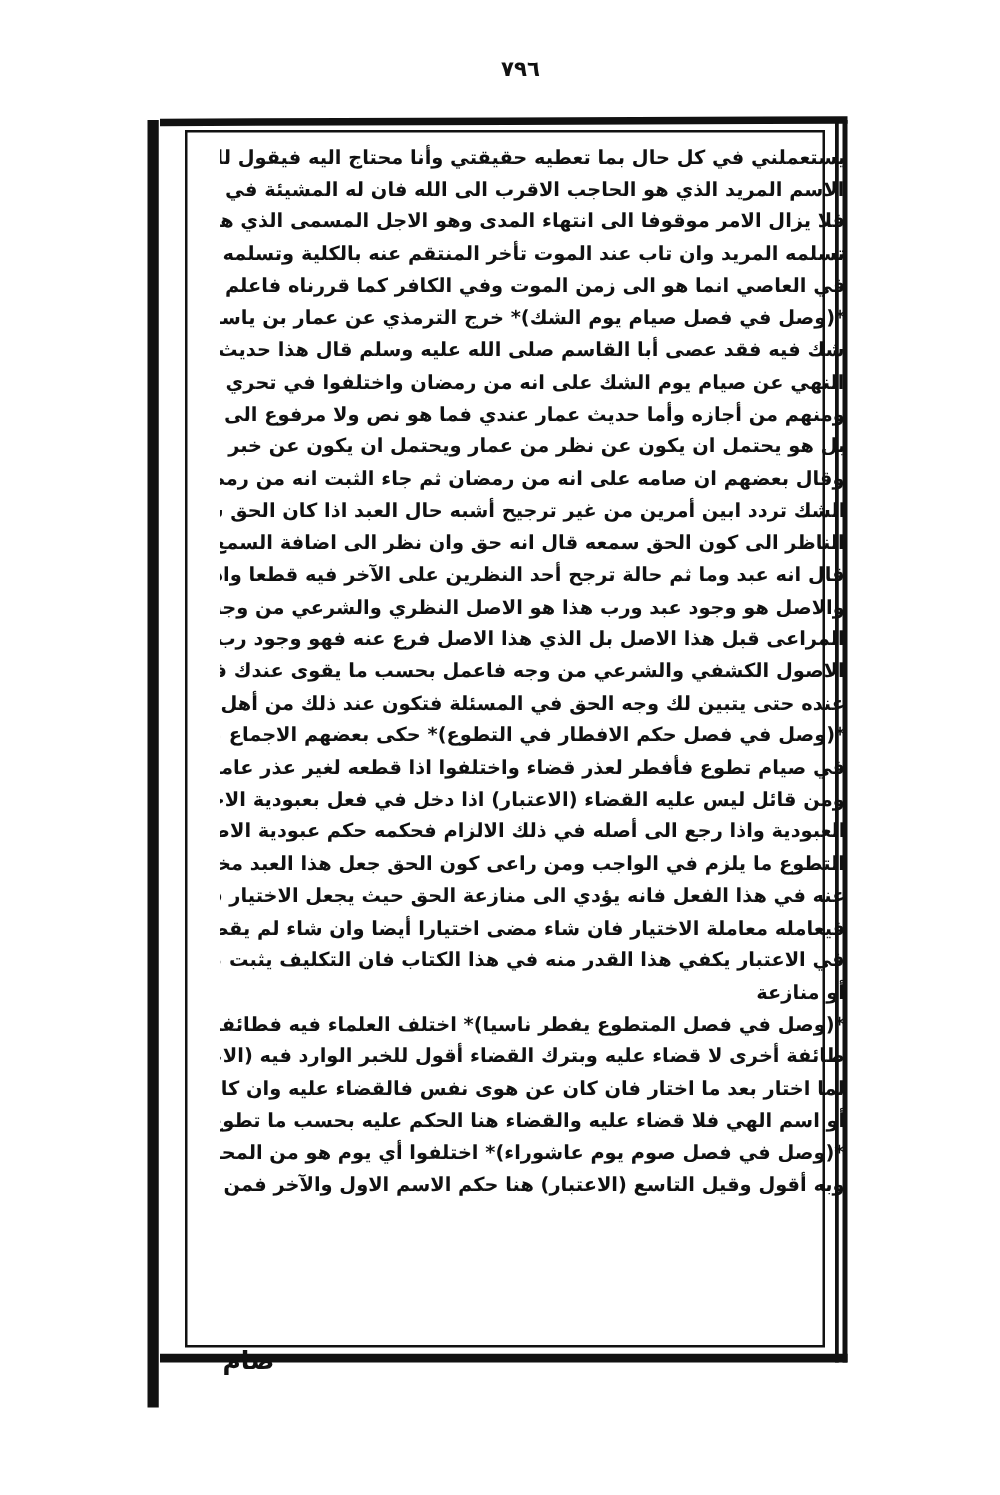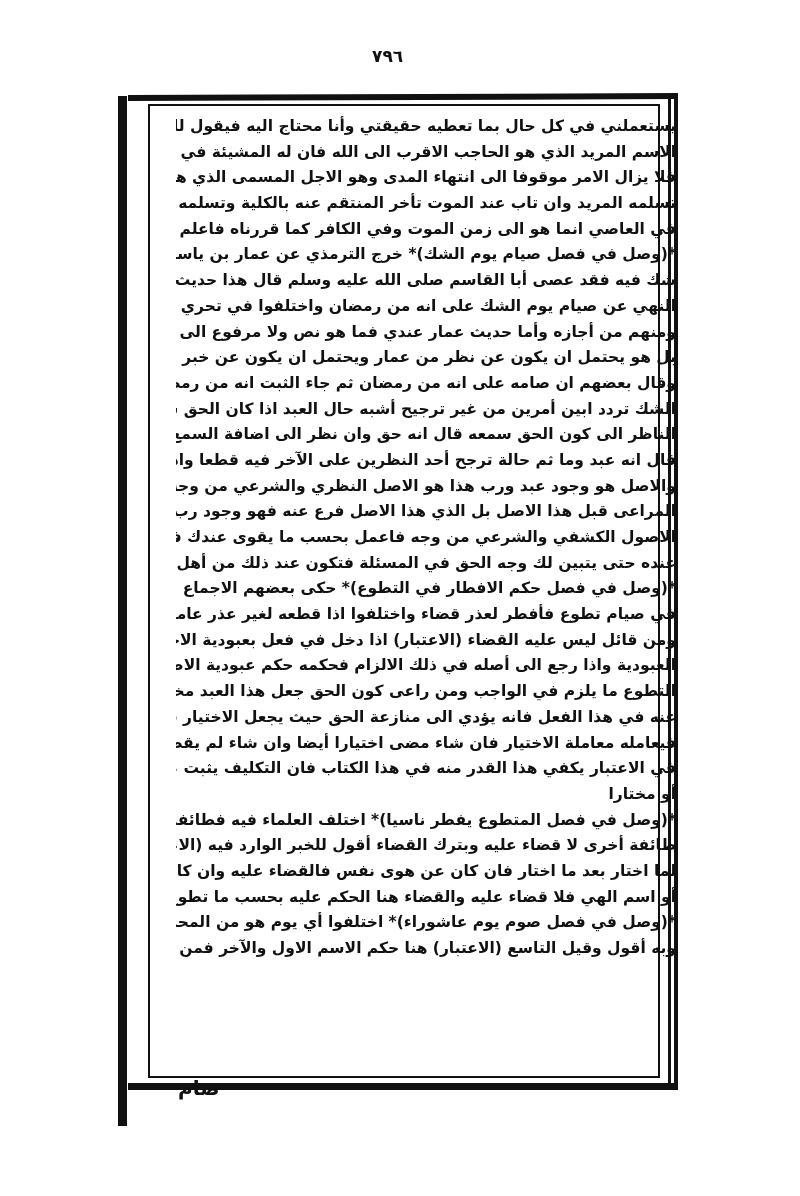--- a/index.html
+++ b/index.html
@@ -1,18 +1,18 @@
 <!DOCTYPE html>
 <html><head>
 <meta charset="utf-8">
 <style>
   html, body { margin: 0; padding: 0; background: #ffffff; }
   body { width: 800px; height: 1196px; position: relative; overflow: hidden;
          font-family: "DejaVu Sans", sans-serif; color: #111; }
-  .page-number { position: absolute; top: 46px; left: 372px; width: 60px; text-align: left;
+  .page-number { position: absolute; top: 46px; left: 372px; width: 60px; text-align: right;
                  font-size: 17px; font-weight: bold; letter-spacing: 1px; }
   .left-bar { position: absolute; left: 118px; top: 96px; width: 9px; height: 1030px; background: #111; }
   .frame { position: absolute; left: 128px; top: 94px; width: 550px; height: 996px; }
   .frame-outer-top { position: absolute; left: 0; top: 0; width: 550px; height: 6px; background: #111;
                      transform: skewY(-0.2deg); }
   .frame-outer-right { position: absolute; right: 0; top: 2px; width: 10px; height: 994px;
                        border-left: 3px solid #111; border-right: 4px solid #111; box-sizing: border-box; }
   .frame-outer-bottom { position: absolute; left: 0; bottom: 0; width: 550px; height: 7px; background: #111; }
   .frame-inner { position: absolute; left: 20px; top: 10px; width: 512px; height: 974px;
                  border: 2px solid #111; box-sizing: border-box; }
@@ -55,21 +55,21 @@
       <div class="line">الاصول الكشفي والشرعي من وجه فاعمل بحسب ما يقوى عندك في ذلك وما هو مشرب لنفث</div>
       <div class="line short">عنده حتى يتبين لك وجه الحق في المسئلة فتكون عند ذلك من أهل الكشف والوجود</div>
       <div class="line">*(وصل في فصل حكم الافطار في التطوع)* حكى بعضهم الاجماع على انه ليس على من دخل</div>
       <div class="line">في صيام تطوع فأفطر لعذر قضاء واختلفوا اذا قطعه لغير عذر عامدا فمن قائل عليه القضاء</div>
       <div class="line">ومن قائل ليس عليه القضاء (الاعتبار) اذا دخل في فعل بعبودية الاختيار فقد ألزم نفسه</div>
       <div class="line">العبودية واذا رجع الى أصله في ذلك الالزام فحكمه حكم عبودية الاضطرار فيلزمه في</div>
       <div class="line">التطوع ما يلزم في الواجب ومن راعى كون الحق جعل هذا العبد مختارا فقال لا يرفع حكم الحق</div>
       <div class="line">عنه في هذا الفعل فانه يؤدي الى منازعة الحق حيث يجعل الاختيار في موضع الاضطرار</div>
       <div class="line">فيعامله معاملة الاختيار فان شاء مضى اختيارا أيضا وان شاء لم يقض وفي هذه المسئلة طول</div>
       <div class="line">في الاعتبار يكفي هذا القدر منه في هذا الكتاب فان التكليف يثبت عين العبد مضطرا كان</div>
-      <div class="line short">أو مختارا</div>
+      <div class="line short">أو منازعة</div>
       <div class="line">*(وصل في فصل المتطوع يفطر ناسيا)* اختلف العلماء فيه فطائفة قالت عليه القضاء وقالت</div>
       <div class="line">طائفة أخرى لا قضاء عليه وبترك القضاء أقول للخبر الوارد فيه (الاعتبار) الناسي هو التارك</div>
       <div class="line">لما اختار بعد ما اختار فان كان عن هوى نفس فالقضاء عليه وان كان عن شغل بمقام أو حال</div>
       <div class="line short">أو اسم الهي فلا قضاء عليه والقضاء هنا الحكم عليه بحسب ما تطوع به</div>
       <div class="line">*(وصل في فصل صوم يوم عاشوراء)* اختلفوا أي يوم هو من المحرم فقيل العاشر وهو الصحيح</div>
       <div class="line">وبه أقول وقيل التاسع (الاعتبار) هنا حكم الاسم الاول والآخر فمن أقيم في مقام أحدية ذاته</div>
     </div>
   </div>
 </div>
 

